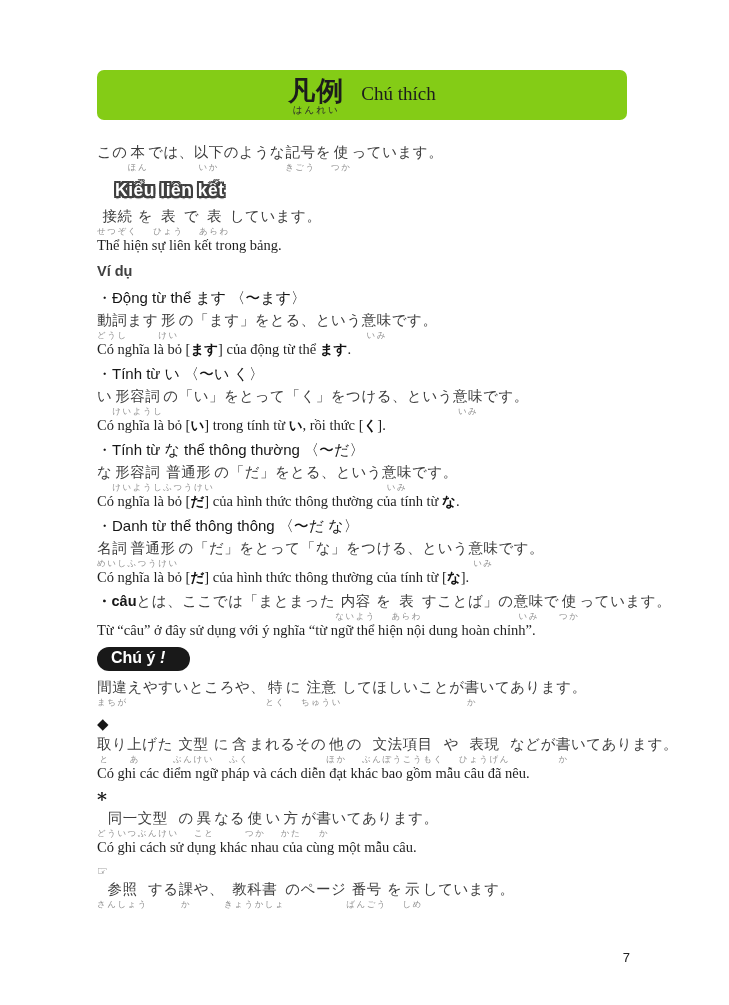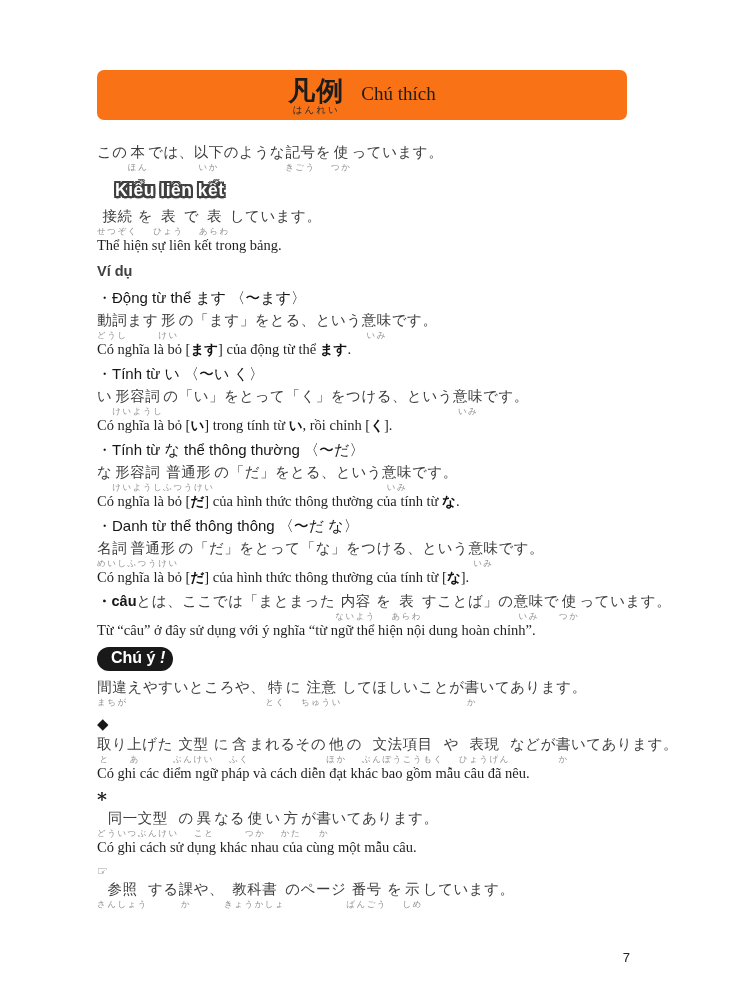--- a/index.html
+++ b/index.html
@@ -61,41 +61,41 @@
       0 3px 1px #9f9f9f;
   }
   .sec-label { font-family: "Liberation Sans", sans-serif; font-weight: bold; font-size: 14.5px; line-height: 19px; color: #404040; margin-top: 43px; }
   .item-heading {
     font-family: "Liberation Sans", sans-serif; font-weight: normal;
     font-size: 15px; line-height: 19px; color: #151515; margin-bottom: 4px; white-space: nowrap;
   }
   .badge-row { margin-bottom: 7px; }
   .badge {
     display: inline-block; color: #ffffff;
-    border-radius: 14px; padding: 1px 8px 3px 14px;
+    border-radius: 14px; padding: 1px 25px 3px 14px;
     font-family: "Liberation Sans", sans-serif; font-weight: bold; font-size: 16px; line-height: 20px;
   }
   .badge-mark { font-style: italic; }
 
   
   .sym { color: #161616; }
   .sym-diamond { font-size: 15px; line-height: 18px; margin-bottom: 2px; }
   .sym-asterisk { font-family: "DejaVu Serif", serif; font-weight: bold; font-size: 19px; line-height: 16px; height: 16px; margin-bottom: 2px; }
   .sym-pointer { font-size: 12px; line-height: 13px; color: #4a4a4a; margin-bottom: 2px; }
 
   .page-number {
     position: absolute; right: 99px; bottom: 40px;
     font-family: "Liberation Sans", sans-serif; font-size: 13px; color: #222222;
   }
 </style>
 </head>
 <body>
 
 <div class="page">
-  <div class="header-bar" style="background: #f97316; text-align: right;">
+  <div class="header-bar" style="background: #84cc16; text-align: right;">
     <div class="header-inner">
       <div class="jp-title-wrap">
         <div class="jp-title">凡例</div>
         <div class="jp-title-reading">はんれい</div>
       </div>
       <div class="vi-title">Chú thích</div>
     </div>
   </div>
 
   <div class="content">
@@ -109,21 +109,21 @@
       </div>
       <div class="block b-label"><span class="sec-label">Ví dụ</span></div>
       <div class="block b-item">
         <div class="item-heading">・Động từ thể ます 〈〜ます〉</div>
         <div class="jp-line"><span class="seg"><span class="base">動詞</span><span class="rt">どうし</span></span><span class="seg"><span class="base">ます</span><span class="rt"></span></span><span class="seg"><span class="base">形</span><span class="rt">けい</span></span><span class="seg"><span class="base">の「ます」をとる、という</span><span class="rt"></span></span><span class="seg"><span class="base">意味</span><span class="rt">いみ</span></span><span class="seg"><span class="base">です。</span><span class="rt"></span></span></div>
         <div class="vi-line"><span>Có nghĩa là bỏ [</span><span class="vi-jp-bold">ます</span><span>] của động từ thể </span><span class="vi-jp-bold">ます</span><span>.</span></div>
       </div>
       <div class="block b-item">
         <div class="item-heading">・Tính từ い 〈〜い く〉</div>
         <div class="jp-line"><span class="seg"><span class="base">い</span><span class="rt"></span></span><span class="seg"><span class="base">形容詞</span><span class="rt">けいようし</span></span><span class="seg"><span class="base">の「い」をとって「く」をつける、という</span><span class="rt"></span></span><span class="seg"><span class="base">意味</span><span class="rt">いみ</span></span><span class="seg"><span class="base">です。</span><span class="rt"></span></span></div>
-        <div class="vi-line"><span>Có nghĩa là bỏ [</span><span class="vi-jp-bold">い</span><span>] trong tính từ </span><span class="vi-jp-bold">い</span><span>, rồi chỉnh [</span><span class="vi-jp-bold">く</span><span>].</span></div>
+        <div class="vi-line"><span>Có nghĩa là bỏ [</span><span class="vi-jp-bold">い</span><span>] trong tính từ </span><span class="vi-jp-bold">い</span><span>, rồi thức [</span><span class="vi-jp-bold">く</span><span>].</span></div>
       </div>
       <div class="block b-item">
         <div class="item-heading">・Tính từ な thể thông thường 〈〜だ〉</div>
         <div class="jp-line"><span class="seg"><span class="base">な</span><span class="rt"></span></span><span class="seg"><span class="base">形容詞</span><span class="rt">けいようし</span></span><span class="seg"><span class="base">普通形</span><span class="rt">ふつうけい</span></span><span class="seg"><span class="base">の「だ」をとる、という</span><span class="rt"></span></span><span class="seg"><span class="base">意味</span><span class="rt">いみ</span></span><span class="seg"><span class="base">です。</span><span class="rt"></span></span></div>
         <div class="vi-line"><span>Có nghĩa là bỏ [</span><span class="vi-jp-bold">だ</span><span>] của hình thức thông thường của tính từ </span><span class="vi-jp-bold">な</span><span>.</span></div>
       </div>
       <div class="block b-item">
         <div class="item-heading">・Danh từ thể thông thông 〈〜だ な〉</div>
         <div class="jp-line"><span class="seg"><span class="base">名詞</span><span class="rt">めいし</span></span><span class="seg"><span class="base">普通形</span><span class="rt">ふつうけい</span></span><span class="seg"><span class="base">の「だ」をとって「な」をつける、という</span><span class="rt"></span></span><span class="seg"><span class="base">意味</span><span class="rt">いみ</span></span><span class="seg"><span class="base">です。</span><span class="rt"></span></span></div>
         <div class="vi-line"><span>Có nghĩa là bỏ [</span><span class="vi-jp-bold">だ</span><span>] của hình thức thông thường của tính từ [</span><span class="vi-jp-bold">な</span><span>].</span></div>

